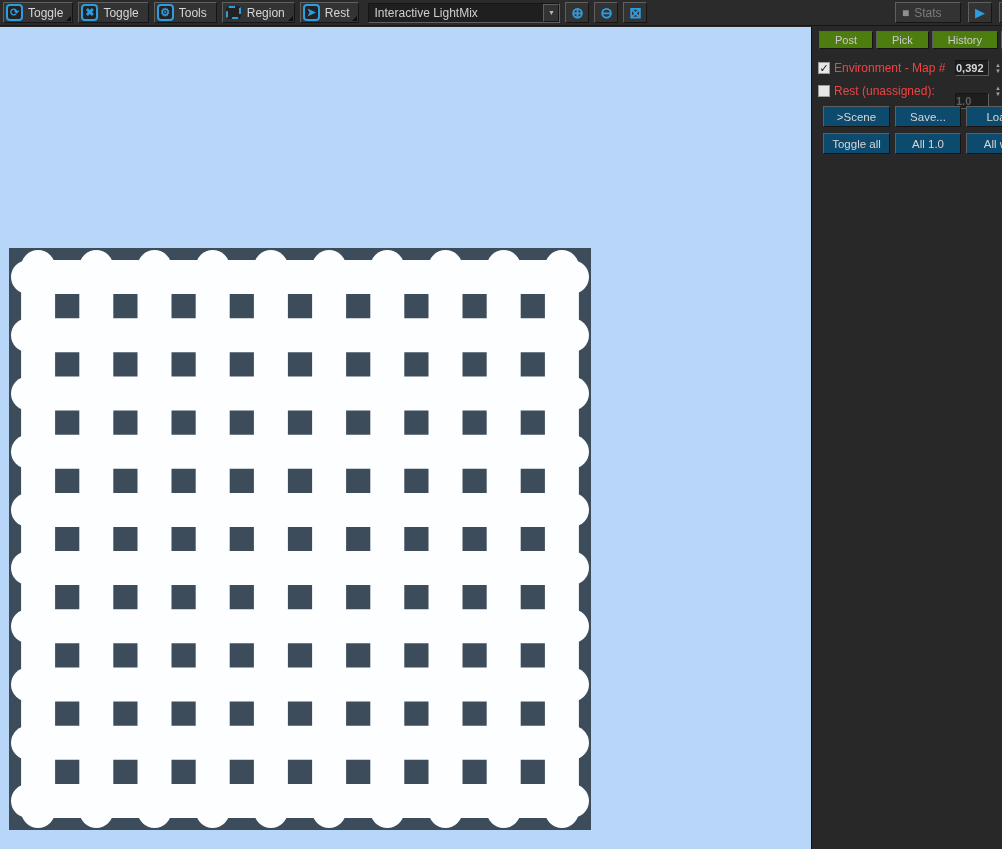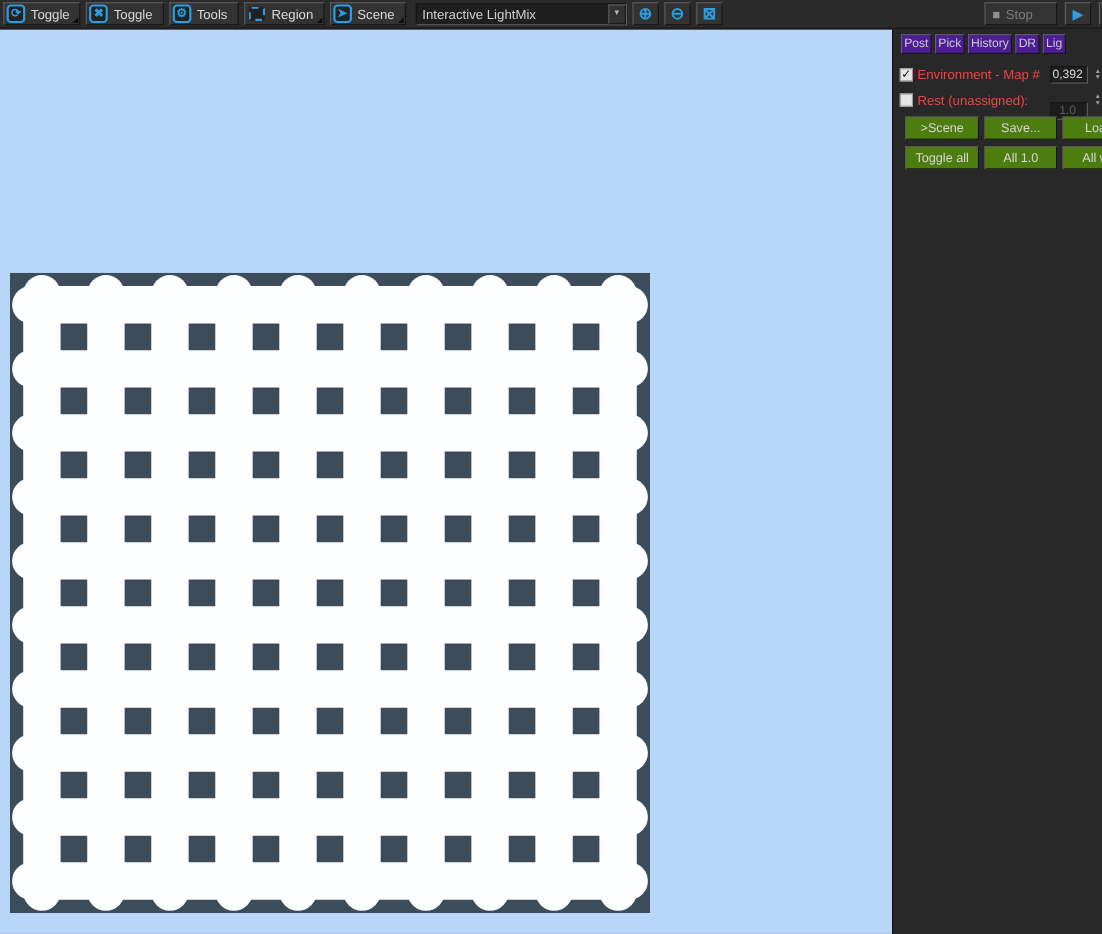--- a/index.html
+++ b/index.html
@@ -68,46 +68,46 @@
   .render { position:absolute; left:9px; top:221px; width:582px; height:582px; }
   .render svg { width:100%; height:100%; display:block; }
 
   
   .panel {
     position:absolute; top:27px; left:811px; width:191px; height:822px;
     background:#282828; border-left:1px solid #101010; overflow:hidden;
   }
   .tabs { position:absolute; top:4px; left:7px; display:flex; gap:3px; }
   .tab {
-    height:18px; padding:0 2px; background:#4c1d95; border:1px solid;
+    height:18px; padding:0 15px; background:#4d7c0f; border:1px solid;
     border-color:#5f5f5f #151515 #151515 #5f5f5f; color:#cccccc;
     font-size:11px; line-height:16px; white-space:nowrap;
   }
   .prow {
     position:absolute; left:6px; width:185px; height:17px;
     display:flex; align-items:center; gap:4px;
   }
   .prow1 { top:32px; } .prow2 { top:55px; }
   .cb {
     width:12px; height:12px; background:#e6e6e6; border:1px solid #9a9a9a;
     color:#111; font-size:11px; line-height:10px; text-align:center; flex:0 0 auto;
   }
   .plabel { flex:1; color:#ef4444; font-size:12px; white-space:nowrap; overflow:hidden; }
   .vbox {
     width:34px; height:16px; background:#1e1e1e; border:1px solid;
     border-color:#151515 #5f5f5f #5f5f5f #151515; color:#d8d8d8;
-    font-size:11px; line-height:14px; text-align:center; padding-right:3px;
+    font-size:11px; line-height:14px; text-align:left; padding-right:3px;font-weight:bold;
   }
   .vbox.disabled { color:#5f5f5f;margin-top:20px; }
   .spin { width:10px; display:flex; flex-direction:column; align-items:center; }
   .spin span { color:#a0a0a0; font-size:6px; line-height:6px; }
   .btnrow { position:absolute; left:11px; display:flex; gap:5px; }
   .btnrow1 { top:79px; } .btnrow2 { top:106px; }
   .pbtn {
-    height:21px; background:#4d7c0f; border:1px solid;
+    height:21px; background:#0c4a6e; border:1px solid;
     border-color:#5f5f5f #151515 #151515 #5f5f5f; color:#d6d6d6;
     font-size:11.5px; display:flex; align-items:center; justify-content:center;
     white-space:nowrap; flex:0 0 auto;
   }
   .w67 { width:67px; } .w66 { width:66px;text-align:center; } .w60 { width:60px; }
 </style>
 </head>
 <body>
 
 <div class="toolbar">
@@ -129,21 +129,21 @@
   </div>
 
   <div class="tbtn">
     <span class="region-ic"></span>
     <span>Region</span>
     <span class="corner"></span>
   </div>
 
   <div class="tbtn">
     <span class="ibox">➤</span>
-    <span>Scene</span>
+    <span>Rest</span>
     <span class="corner"></span>
   </div>
 
   <div class="ddl">
     <span class="ddl-text">Interactive LightMix</span>
     <span class="ddl-btn">▼</span>
   </div>
 
   <div class="zbtn">
     <span class="zico">⊕</span>
@@ -151,21 +151,21 @@
   <div class="zbtn">
     <span class="zico">⊖</span>
   </div>
   <div class="zbtn">
     <span class="zico">⊠</span>
   </div>
 
   <div class="tb-right">
     <div class="tbtn stopbtn">
       <span class="stop-ic">■</span>
-      <span>Stop</span>
+      <span>Stats</span>
     </div>
     <div class="zbtn">
       <span class="play-ic">▶</span>
     </div>
     <div class="zbtn sliver"></div>
   </div>
 </div>
 
 <div class="viewport">
   <div class="render">

